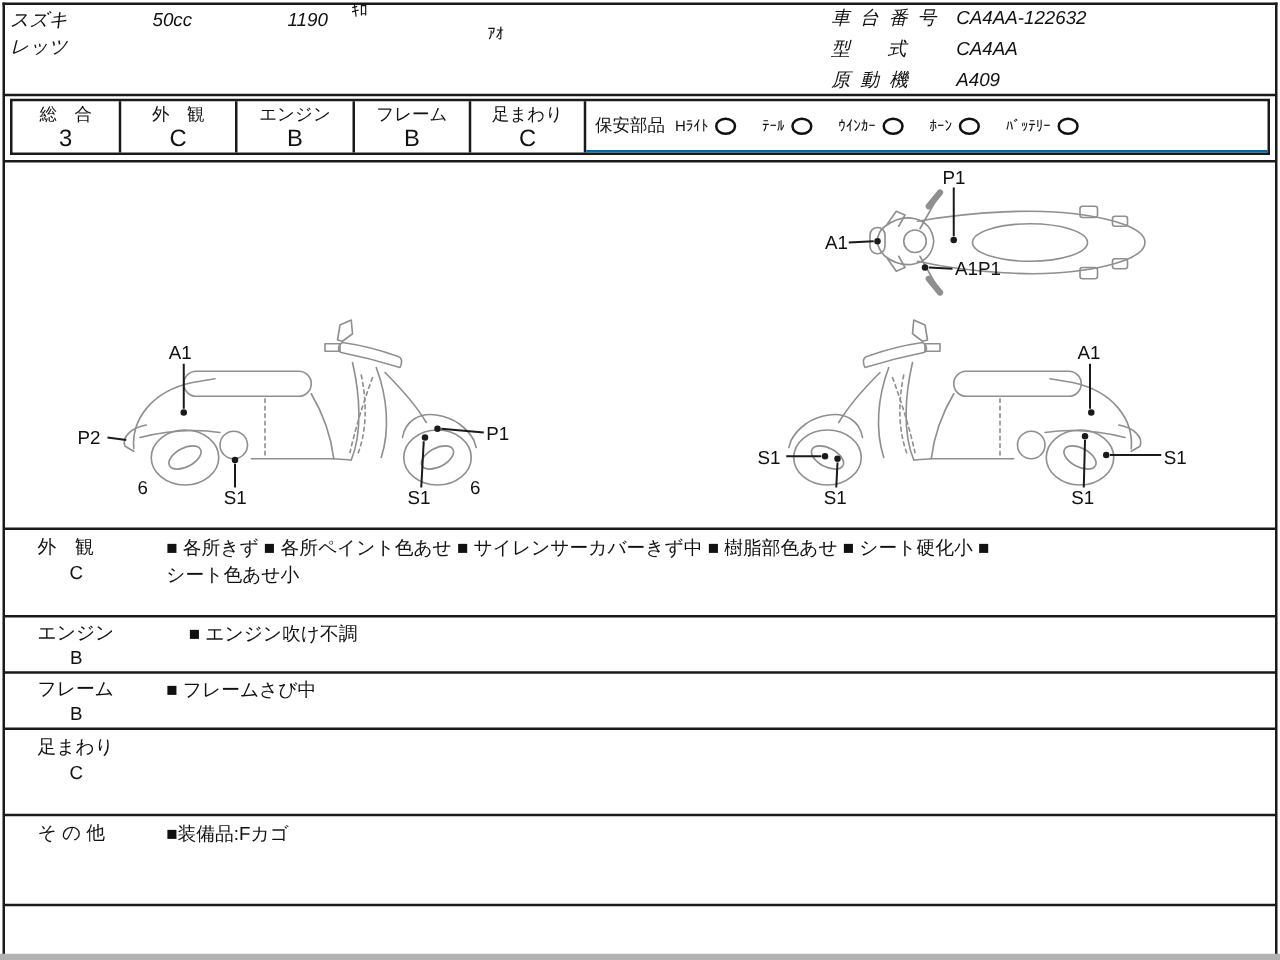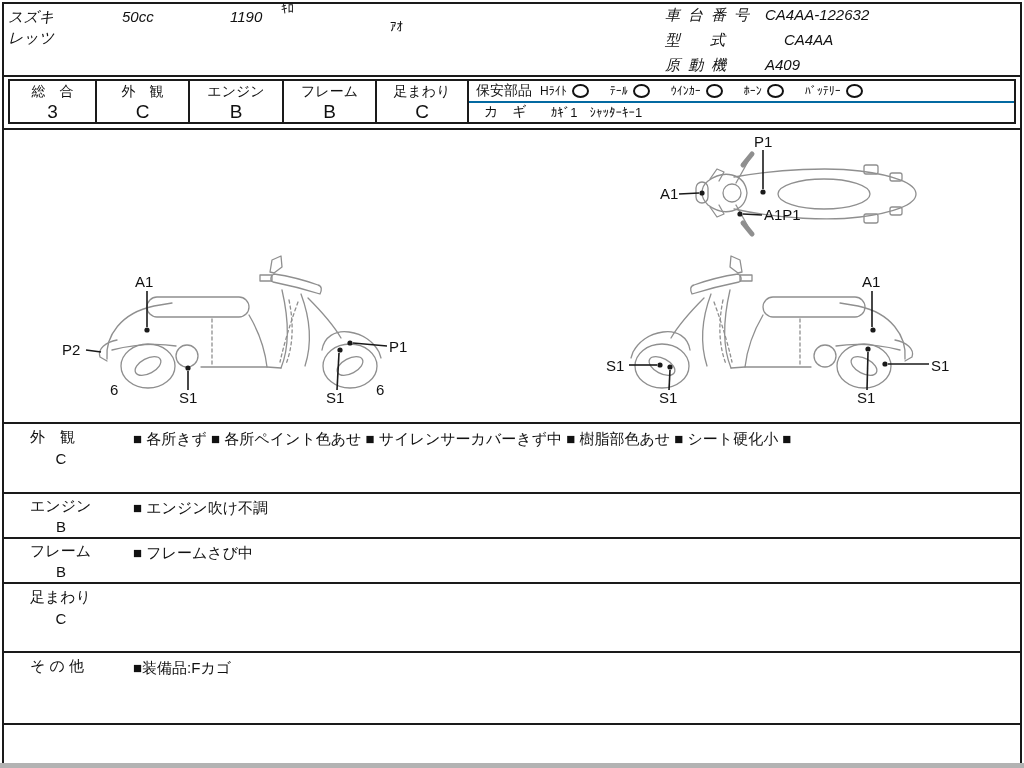--- a/index.html
+++ b/index.html
@@ -49,21 +49,21 @@
   <div class="abs t15" style="left:8px;top:8px;">スズキ</div>
   <div class="abs t15" style="left:8px;top:29px;">レッツ</div>
   <div class="abs t15" style="left:122px;top:8px;">50cc</div>
   <div class="abs t15" style="left:230px;top:8px;">1190</div>
   <div class="abs t13" style="left:281px;top:1px;">ｷﾛ</div>
   <div class="abs t13" style="left:390px;top:19px;text-align:center;">ｱｵ</div>
 
   <div class="abs t15 ls8" style="left:665px;top:6px;">車台番号</div>
   <div class="abs t15" style="left:765px;top:6px;">CA4AA-122632</div>
   <div class="abs t15" style="left:665px;top:31px;">型　　式</div>
-  <div class="abs t15" style="left:784px;top:31px;text-align:right;">CA4AA</div>
+  <div class="abs t15" style="left:765px;top:31px;text-align:right;">CA4AA</div>
   <div class="abs t15 ls2" style="left:665px;top:56px;">原 動 機</div>
   <div class="abs t15" style="left:765px;top:56px;text-align:right;">A409</div>
 
   <div class="hline" style="top:75px;"></div>
 
   <div class="rtable">
     <div class="rcell w1">
       <span class="rlabel">総　合</span>
       <span class="rgrade">3</span>
     </div>
@@ -99,25 +99,20 @@
           <span class="scircle"></span>
         </span>
         <span class="sitem">
           <span class="sname">ﾎｰﾝ</span>
           <span class="scircle"></span>
         </span>
         <span class="sitem" style="margin-right:4px;">
           <span class="sname">ﾊﾞｯﾃﾘｰ</span>
           <span class="scircle"></span>
         </span>
-      </div>
-      <div class="srow keyrow">
-        <span class="klabel">カ　ギ</span>
-        <span class="kval">ｶｷﾞ1</span>
-        <span class="kval">ｼｬｯﾀｰｷｰ1</span>
       </div>
     </div>
   </div>
 
   <div class="hline" style="top:128px;"></div>
 
   <svg class="abs" style="left:620px;top:125px;" width="404" height="130" viewBox="0 0 404 130">
     <g class="sketch">
       <rect x="76" y="57" width="12" height="21" rx="6"></rect>
       <path d="M88,56 C96,50 104,48 112,50 C120,52 126,58 127,68 C126,78 120,84 112,86 C104,88 96,86 88,80 C84,76 82,72 82,68 C82,64 84,59 88,56 Z"></path>
@@ -219,27 +214,28 @@
     <text x="351" y="131">S1</text>
     <text x="277" y="163">S1</text>
   </svg>
 
   <div class="hline" style="top:422px;"></div>
 
   <div class="clabel" style="left:30px;top:428px;">外　観</div>
   <div class="cgrade" style="left:30px;top:450px;">C</div>
   <div class="clines" style="top:428px;">
     <div>■ 各所きず ■ 各所ペイント色あせ ■ サイレンサーカバーきず中 ■ 樹脂部色あせ ■ シート硬化小 ■</div>
+    <div>シート色あせ小</div>
   </div>
 
   <div class="hline" style="top:492px;"></div>
 
   <div class="clabel" style="left:30px;top:497px;">エンジン</div>
   <div class="cgrade" style="left:30px;top:518px;">B</div>
-  <div class="clines" style="top:497px;">
+  <div class="clines" style="top:497px;margin-left:18px;">
     <div>■ エンジン吹け不調</div>
   </div>
 
   <div class="hline" style="top:537px;"></div>
 
   <div class="clabel" style="left:30px;top:542px;">フレーム</div>
   <div class="cgrade" style="left:30px;top:563px;">B</div>
   <div class="clines" style="top:542px;">
     <div>■ フレームさび中</div>
   </div>

